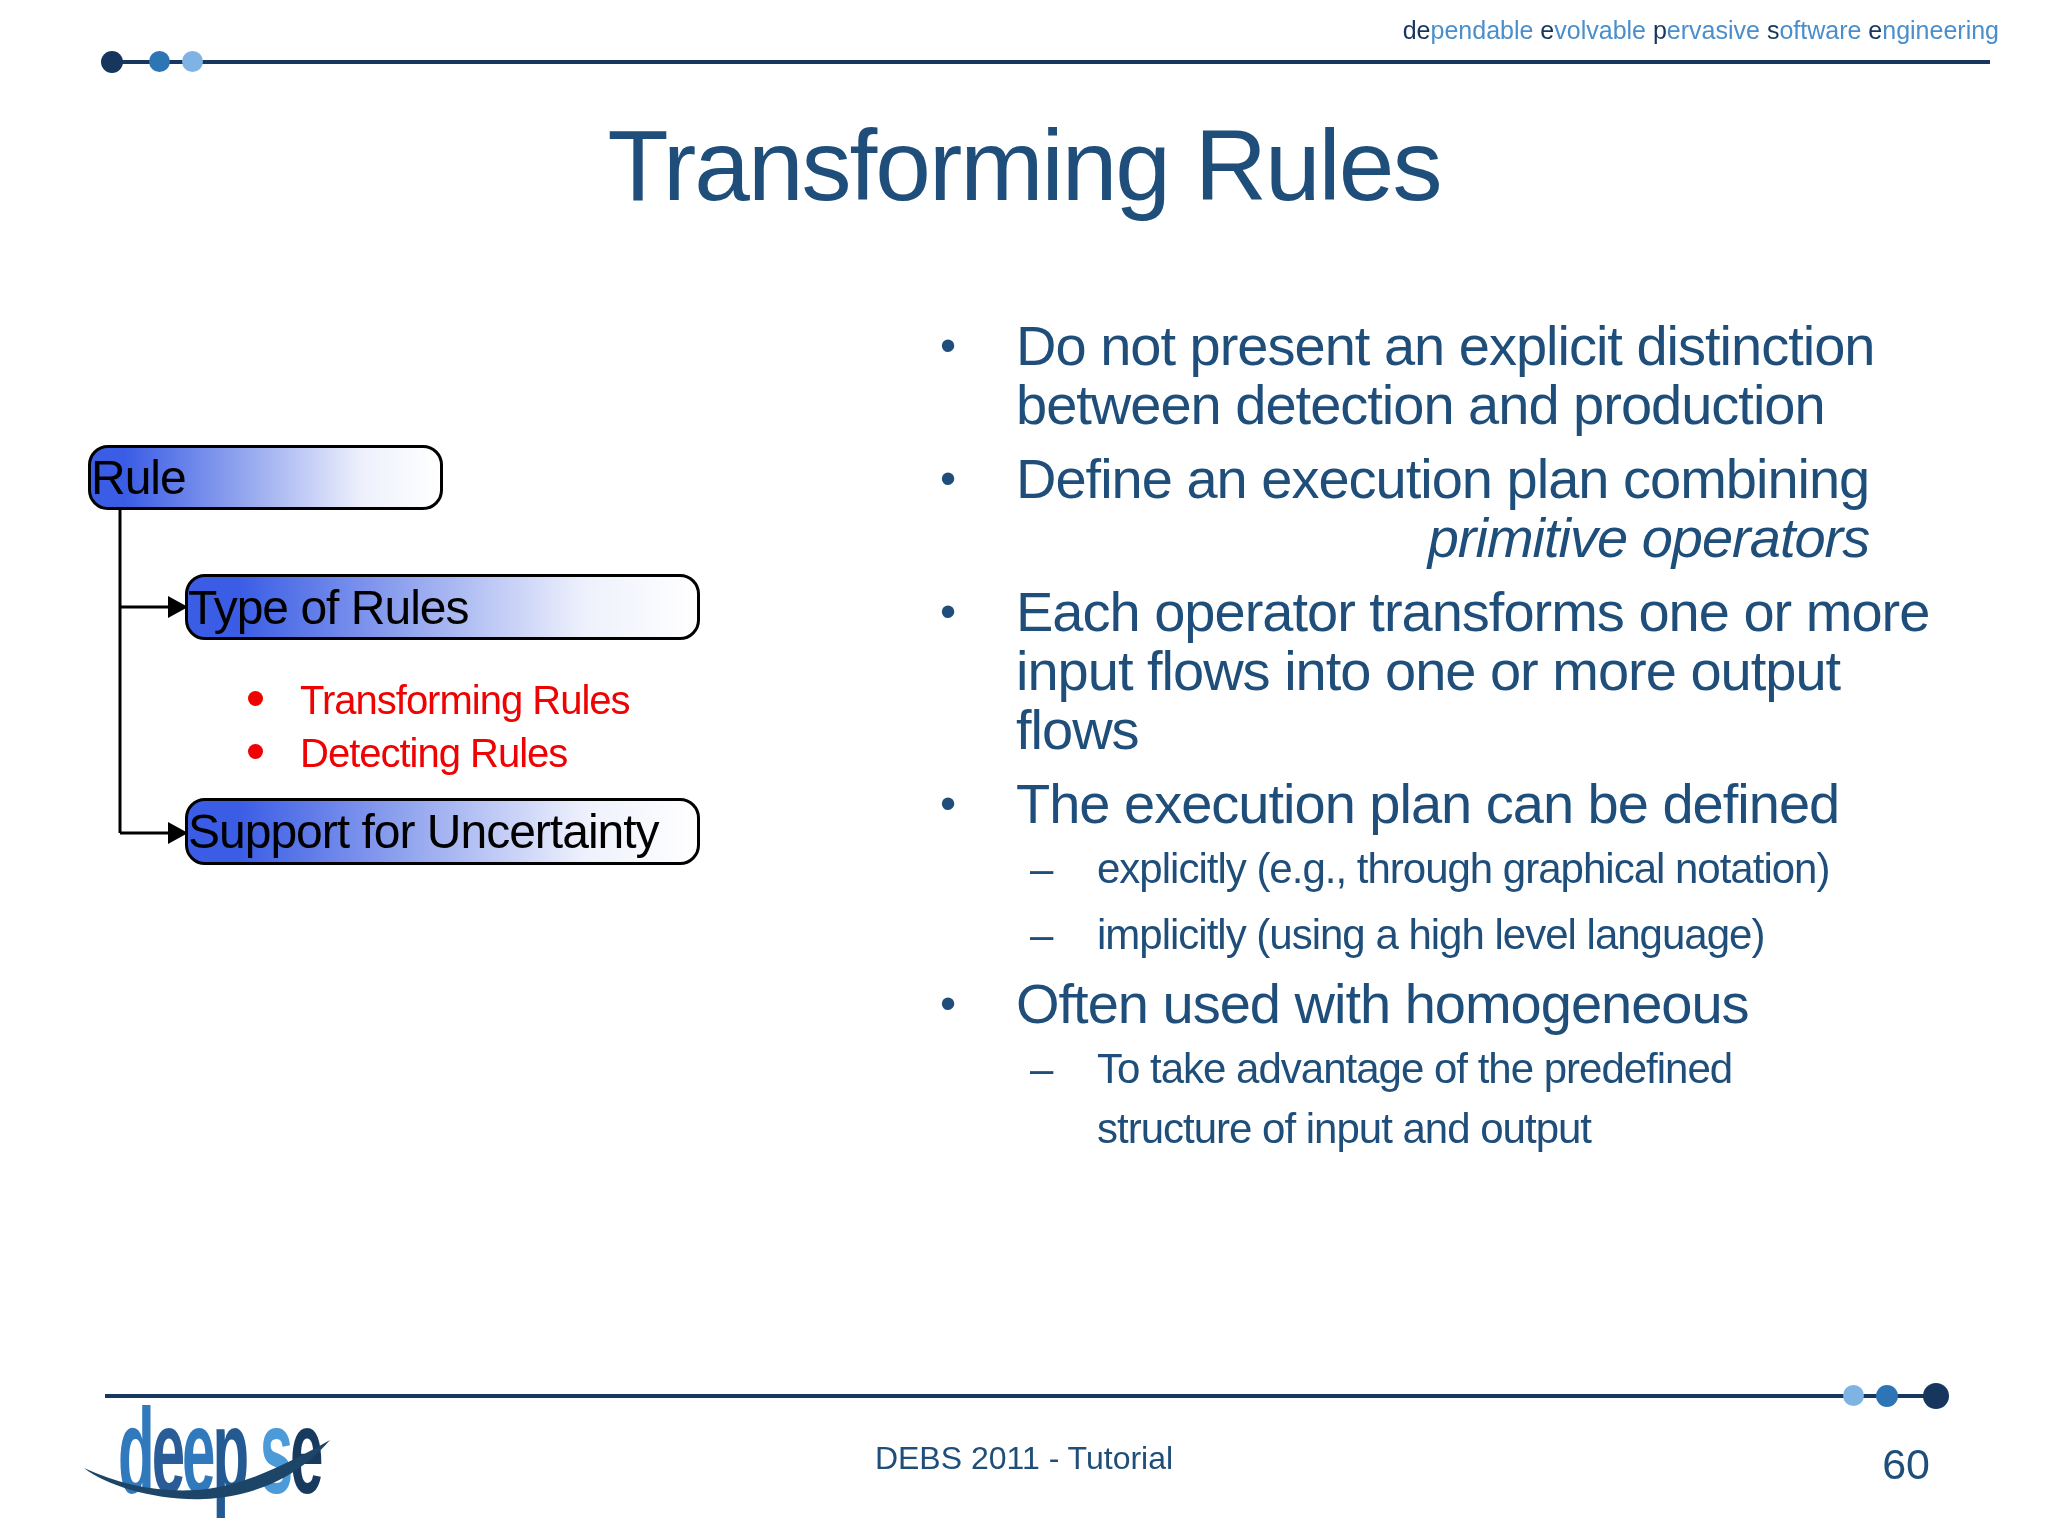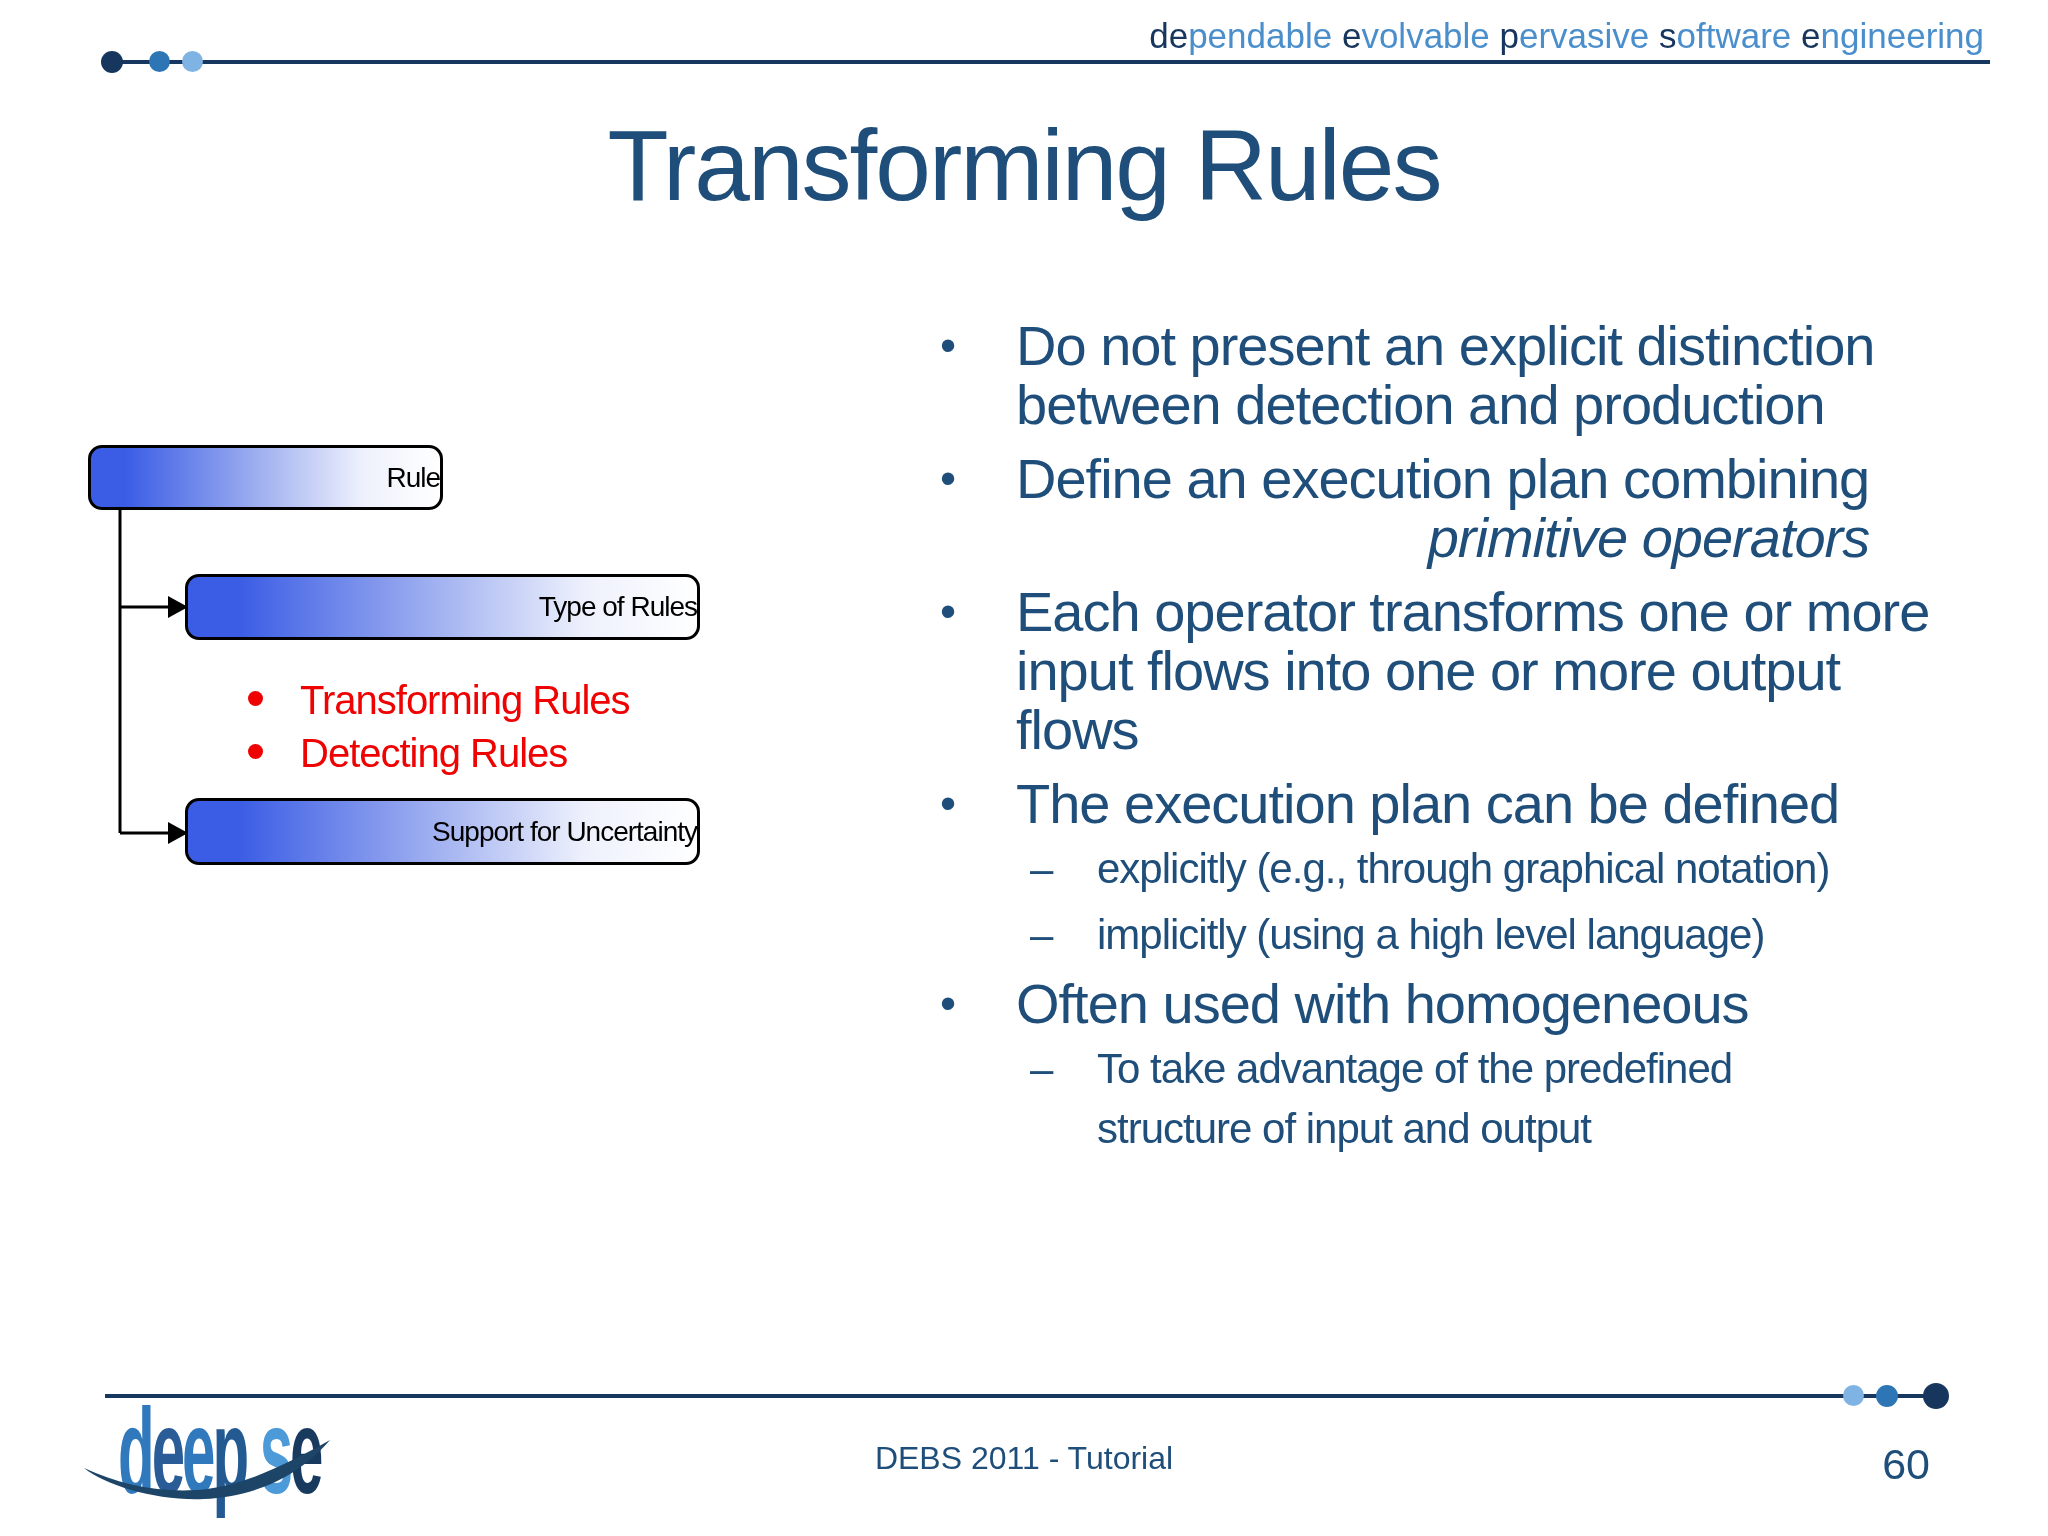--- a/index.html
+++ b/index.html
@@ -8,33 +8,33 @@
 
   
   .top-line{position:absolute;left:112px;right:58px;top:60px;height:4px;background:#17375e;}
   .dot{position:absolute;border-radius:50%;}
   .dot-dark{background:#17365d;}
   .dot-mid{background:#2e75b6;}
   .dot-light{background:#7eb3e3;}
   #tl-d1{left:101px;top:51px;width:22px;height:22px;}
   #tl-d2{left:149px;top:51px;width:21px;height:21px;}
   #tl-d3{left:182px;top:51px;width:21px;height:21px;}
-  .brand{position:absolute;top:16px;right:64px;font-size:35px;letter-spacing:0;white-space:pre;}
+  .brand{position:absolute;top:16px;right:49px;font-size:25px;letter-spacing:0;white-space:pre;}
   .b-dark{color:#17365d;}
   .b-light{color:#4a8ecb;}
 
   
   .title{position:absolute;left:0;top:108px;width:100%;text-align:center;
          font-size:100px;letter-spacing:-2px;color:#1e4e79;}
 
   
-  .node{position:absolute;border:3px solid #000;border-radius:14px;
+  .node{position:absolute;border:3px solid #000;border-radius:20px;
         background:linear-gradient(90deg,#3b5de5 0%,#3b5de5 10%,#8fa2ee 42%,#eef1fc 78%,#ffffff 100%);
-        display:flex;align-items:center;justify-content:flex-end;
-        font-size:28px;color:#000;letter-spacing:-1px;}
+        display:flex;align-items:center;justify-content:flex-start;
+        font-size:48px;color:#000;letter-spacing:-1px;}
   #node-rule{left:88px;top:445px;width:349px;height:59px;}
   #node-type{left:185px;top:574px;width:509px;height:60px;}
   #node-support{left:185px;top:798px;width:509px;height:61px;}
   .connector{position:absolute;left:0;top:440px;}
 
   .red-list{position:absolute;left:248px;top:674px;width:560px;}
   .red-item{display:flex;align-items:flex-start;height:53px;}
   .red-dot{width:15px;height:15px;border-radius:50%;background:#ee0202;margin:17px 37px 0 0;flex:none;}
   .red-text{font-size:40px;line-height:53px;color:#ee0202;letter-spacing:-1px;white-space:nowrap;}
 

